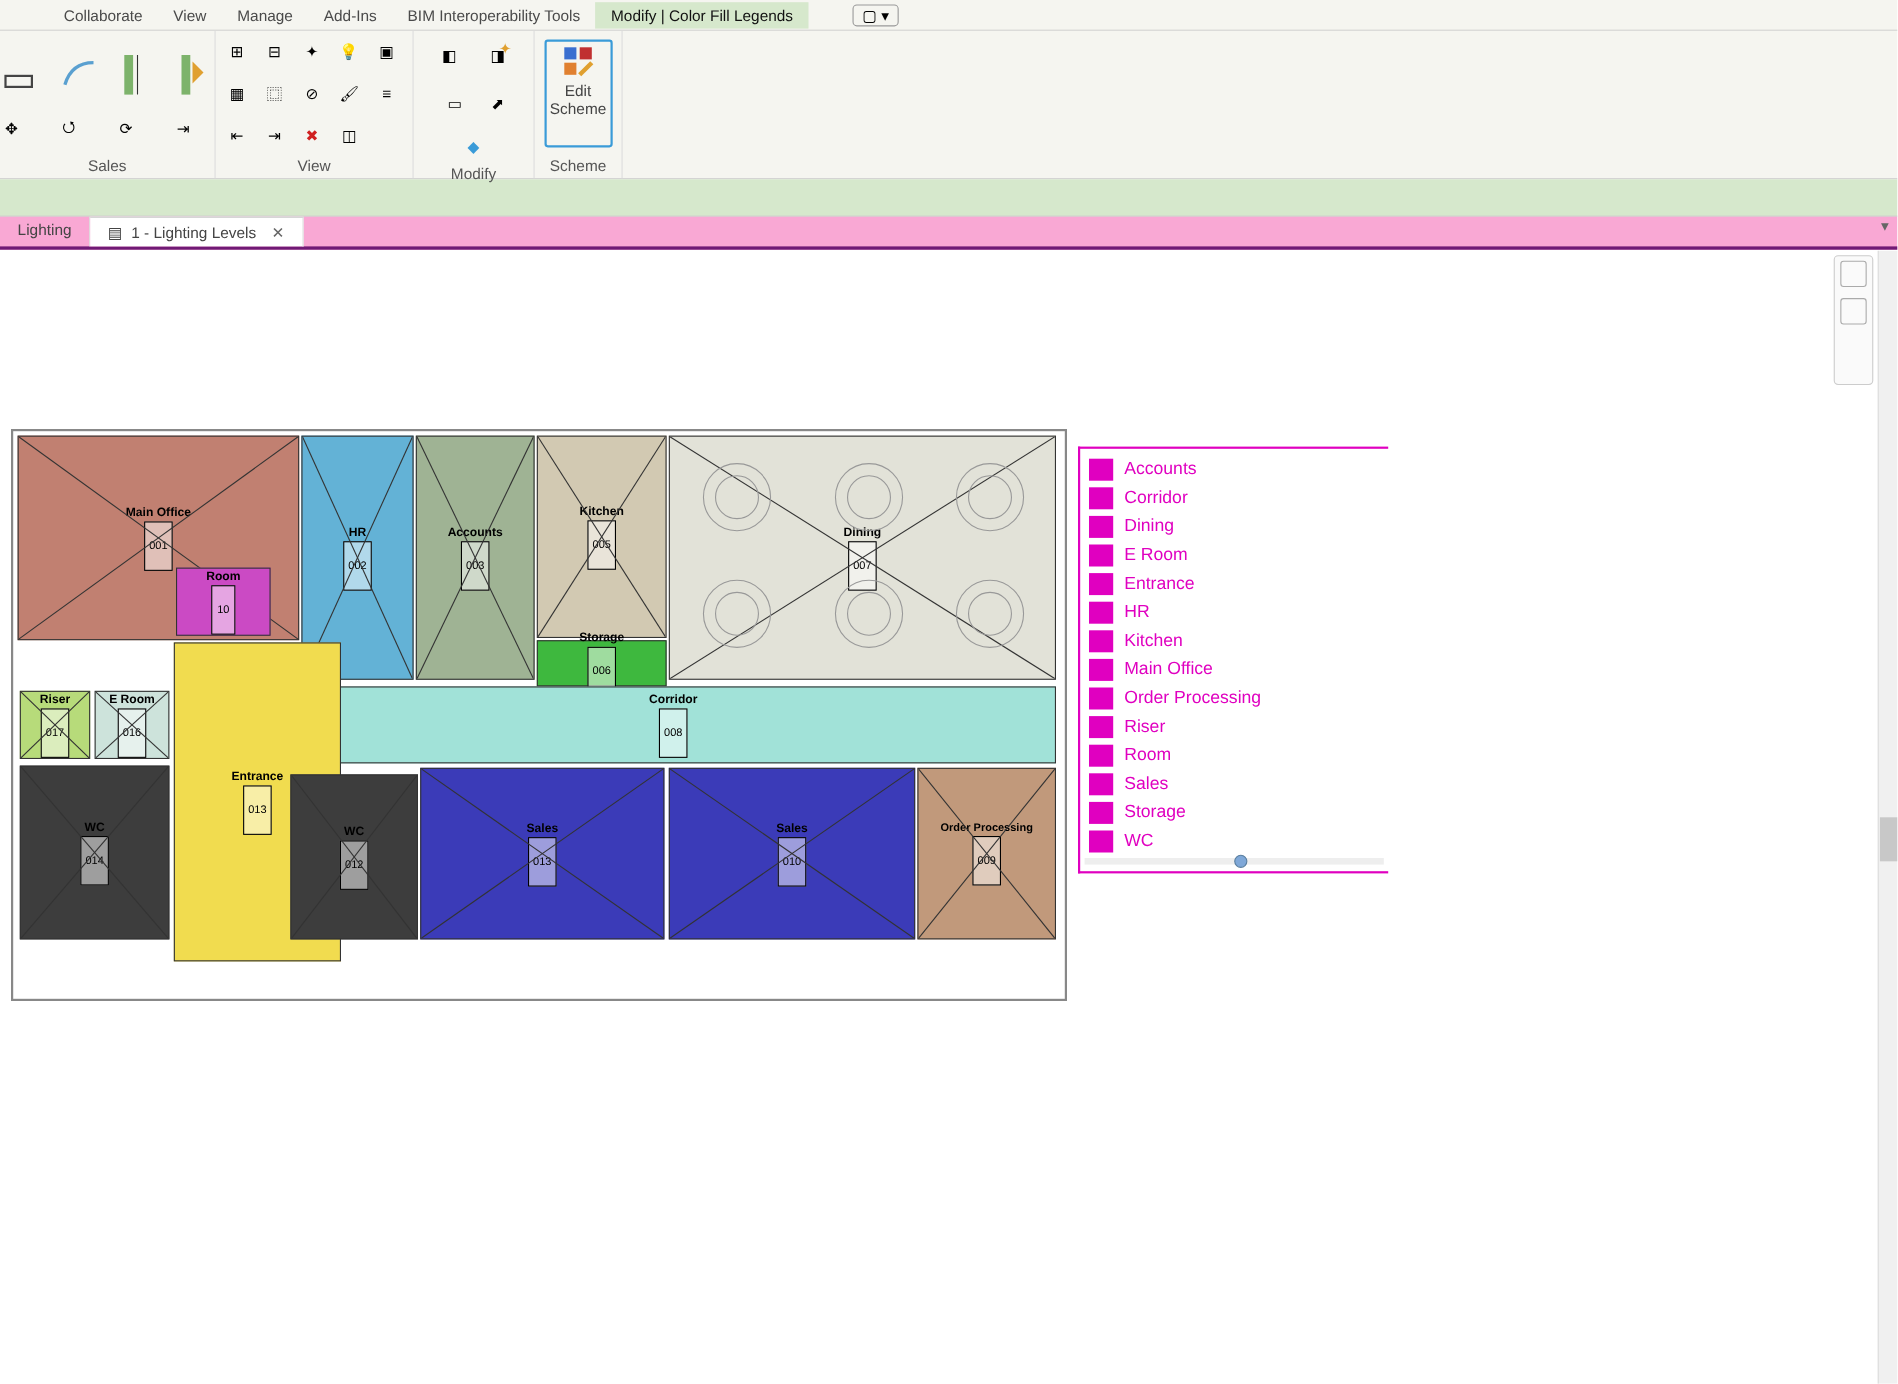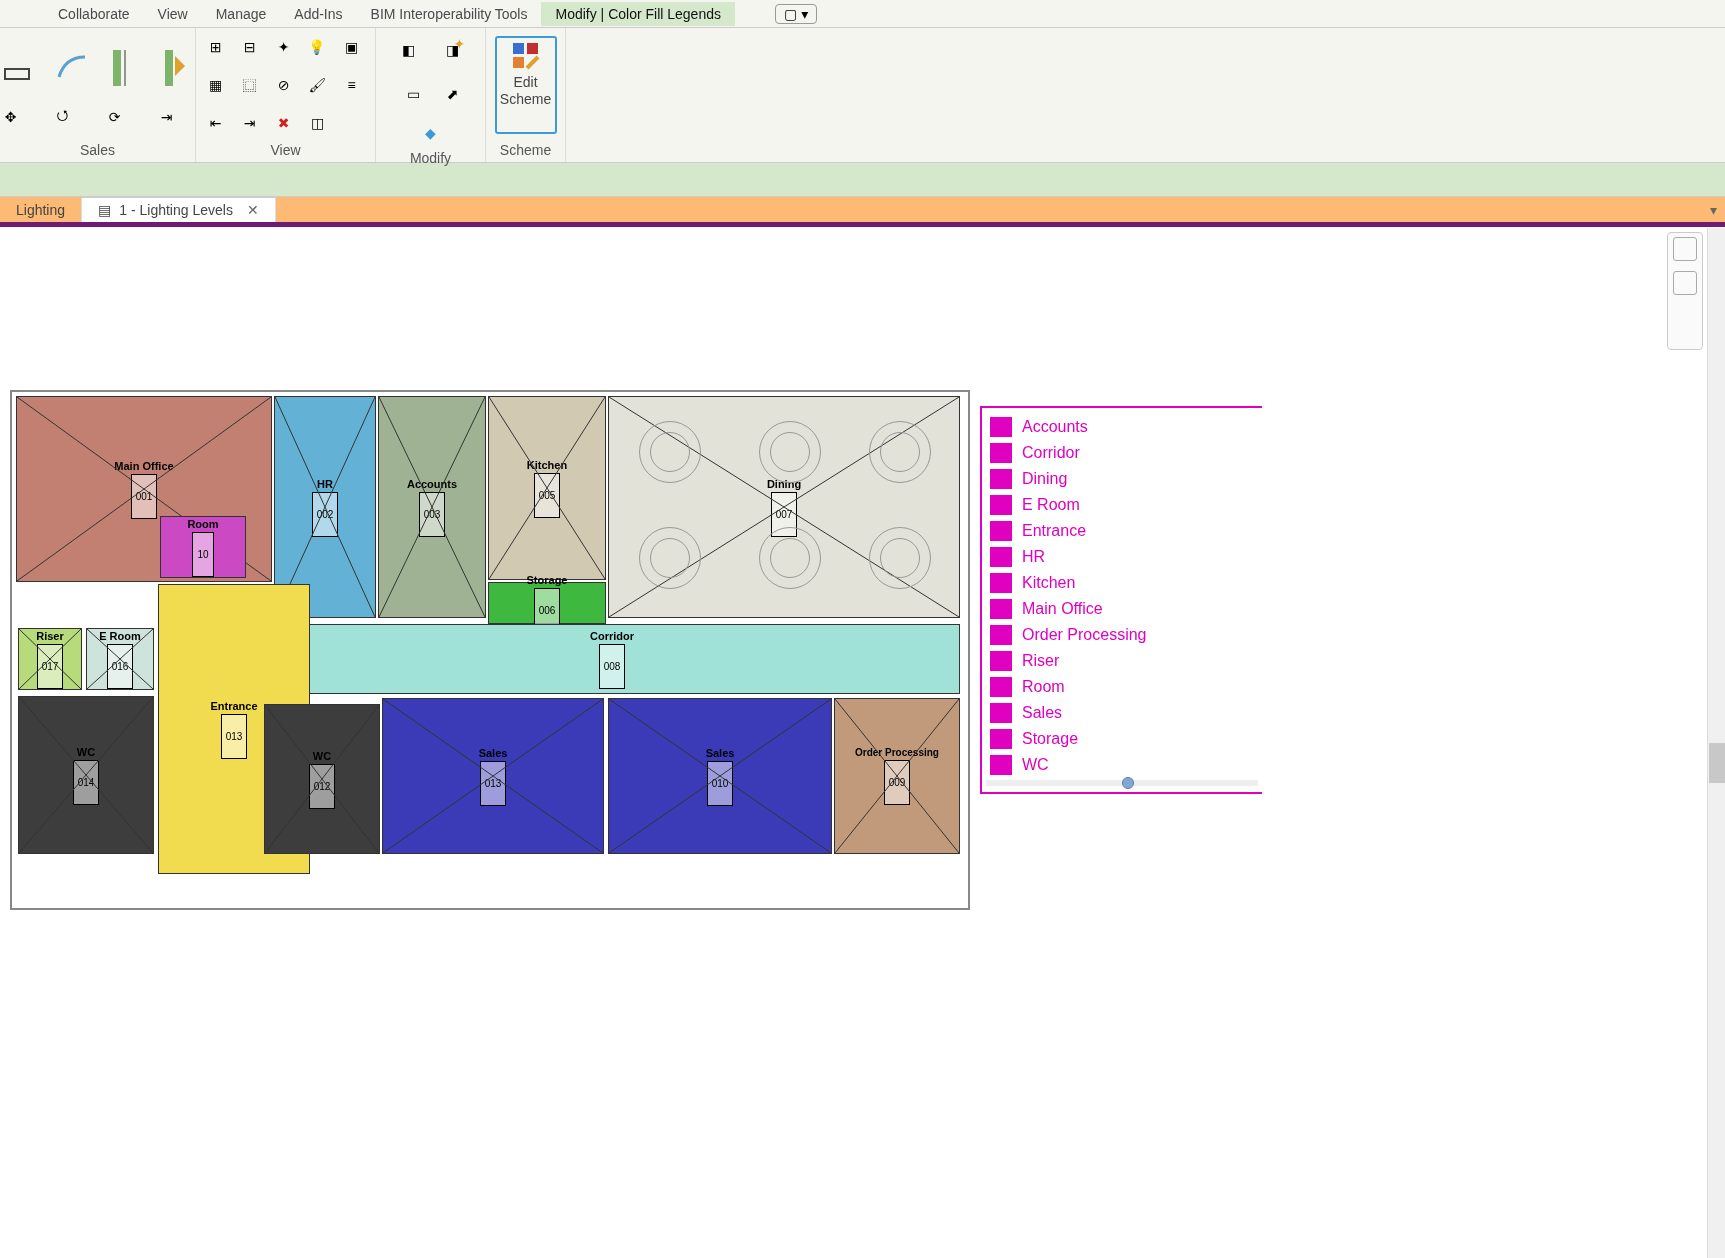--- a/index.html
+++ b/index.html
@@ -20,21 +20,21 @@
 .tool-btn { width: 30px; height: 30px; display: flex; align-items: center; justify-content: center; }
 .big-btn { width: 48px; height: 60px; display: flex; align-items: center; justify-content: center; }
 .edit-scheme-btn { border: 2px solid #3a9bd8; border-radius: 3px; padding: 4px 8px; display: flex; flex-direction: column; align-items: center; width: 62px; height: 98px; }
 .edit-scheme-btn .icon-sq { width: 28px; height: 28px; margin-bottom: 4px; }
 .edit-scheme-btn span { color: #444; font-size: 14px; line-height: 1.2; text-align: left; }
 
 
 .options-bar { background: #d6e8cc; height: 34px; border-bottom: 1px solid #ccc; }
 
 
-.view-tabs { display: flex; align-items: center; height: 30px; background: #fdba74; border-bottom: 5px solid #701a75; }
+.view-tabs { display: flex; height: 30px; background: #f9a8d4; border-bottom: 3px solid #701a75; }
 .view-tabs .vtab { padding: 4px 16px; border-right: 1px solid #ddd; color: #444; }
 .view-tabs .vtab.active { background: #fff; border-top: 1px solid #ccc; font-weight: 500; display: flex; align-items: center; gap: 8px; }
 .close-x { color: #666; margin-left: 6px; }
 .scrollbar-v { position: absolute; right: 0; top: 228px; bottom: 0; width: 18px; background: #f0f0f0; border-left: 1px solid #ddd; }
 .scrollbar-v .thumb { position: absolute; top: 50%; width: 16px; height: 40px; background: #c8c8c8; left:1px;}
 
 
 .navcube { position: absolute; right: 22px; top: 232px; width: 36px; height: 118px; border: 1px solid #ccc; border-radius: 4px; background: #fafafa; display: flex; flex-direction: column; align-items: center; padding: 4px; gap: 10px;}
 .navcube .cube { width: 24px; height: 24px; border: 1px solid #aaa; border-radius: 3px; }
 

